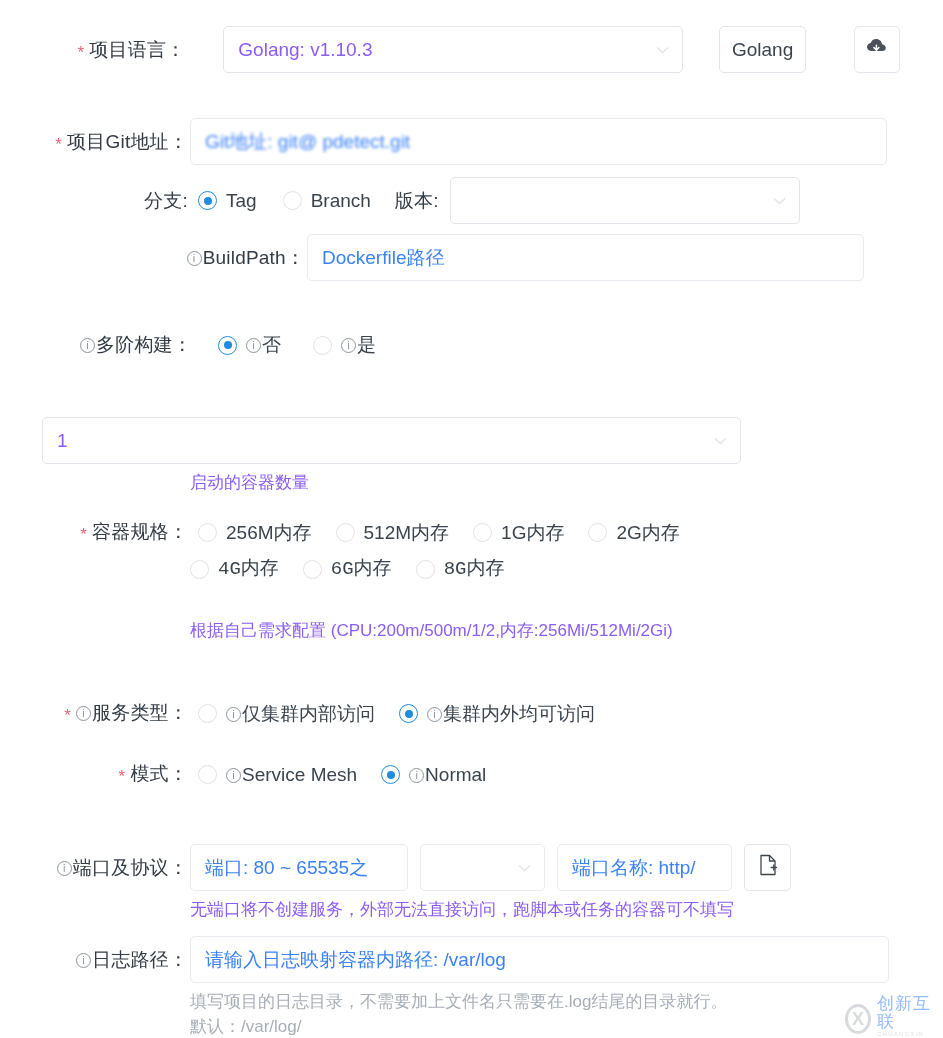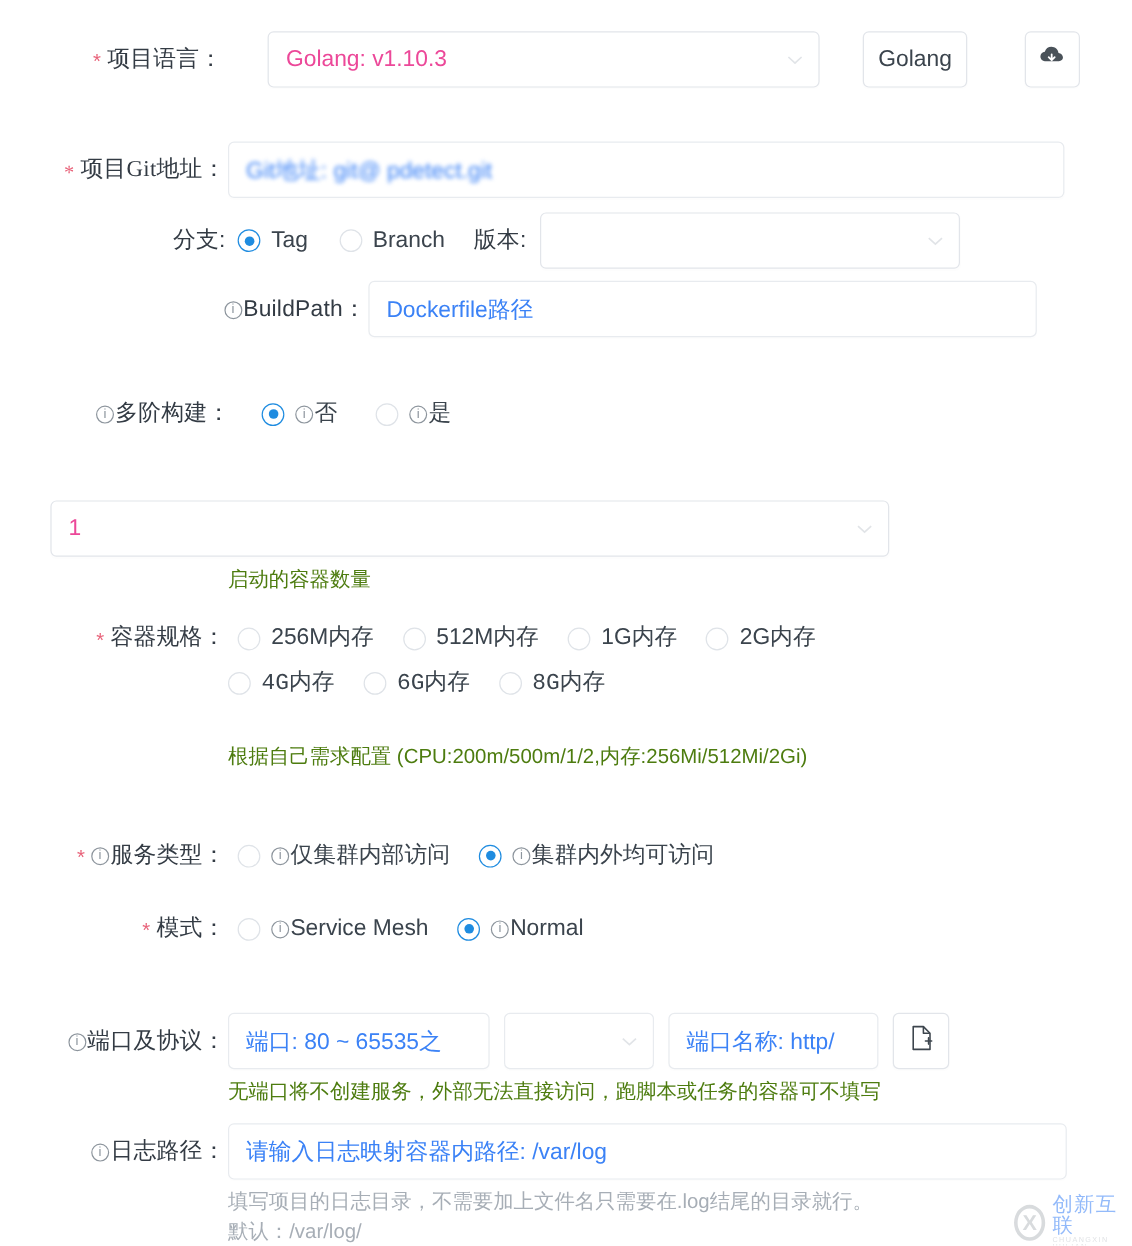--- a/index.html
+++ b/index.html
@@ -62,21 +62,21 @@
     background: #ffffff;
     display: flex;
     align-items: center;
     padding: 0 14px;
     font-size: 19px;
     color: #2f3943;
     box-shadow: 0 1px 1px rgba(0,0,0,0.012);
   }
   .field.ghost { border-color: #e8ebef; }
   .ph { color: #3b82f6; }
-  .val { color: #ec4899; }
+  .val { color: #8b5cf6; }
   .chev {
     position: absolute;
     right: 13px; top: 50%;
     margin-top: -4px;
     width: 13px; height: 8px;
     opacity: .55;
   }
   .chev svg { display: block; }
 
   
@@ -126,21 +126,21 @@
     font-size: 19px;
     color: #3b444d;
     margin-left: 9px;
     line-height: 22px;
   }
 
   
   .hint {
     position: absolute;
     font-size: 17px;
-    color: #4d7c0f;
+    color: #8b5cf6;
     line-height: 26px;
     white-space: nowrap;
   }
   .hint.dark { color: #a7aeb6; }
 
   
   #watermark {
     position: absolute;
     display: flex;
     align-items: center;
@@ -188,21 +188,21 @@
       <span>
         <svg width="22" height="20" viewBox="0 0 22 20">
           <path d="M6 14 C2.7 14 1 12.2 1 10 C1 7.9 2.6 6.3 4.7 6.1 C5.3 3.6 7.5 2 10.2 2 C13.3 2 15.8 4.3 16.1 7.2 C18.3 7.5 19.8 9.1 19.8 11 C19.8 12.8 18.4 14 16.4 14 Z" fill="#4a5259"></path>
           <path d="M10.4 8.3 L10.4 12.6 M7.9 10.6 L10.4 13.2 L12.9 10.6" stroke="#ffffff" stroke-width="1.5" fill="none" stroke-linecap="round" stroke-linejoin="round"></path>
         </svg>
       </span>
     </div>
   </div>
 
   <div class="row" style="left:40px; top:118px; width:860px;">
-    <div class="label" style="width:148px;font-family:Liberation Serif, serif;">
+    <div class="label" style="width:148px;">
       <span class="req">*</span><span>项目Git地址：</span>
     </div>
     <div class="field ghost" style="width:697px; margin-left:2px;">
       <span class="ph blurred">Git地址: git@          pdetect.git</span>
     </div>
   </div>
 
   <div class="row" style="left:40px; top:177px; width:860px; align-items:center;">
     <div class="label" style="width:148px; padding-top:0;">
       <span>分支:</span>

